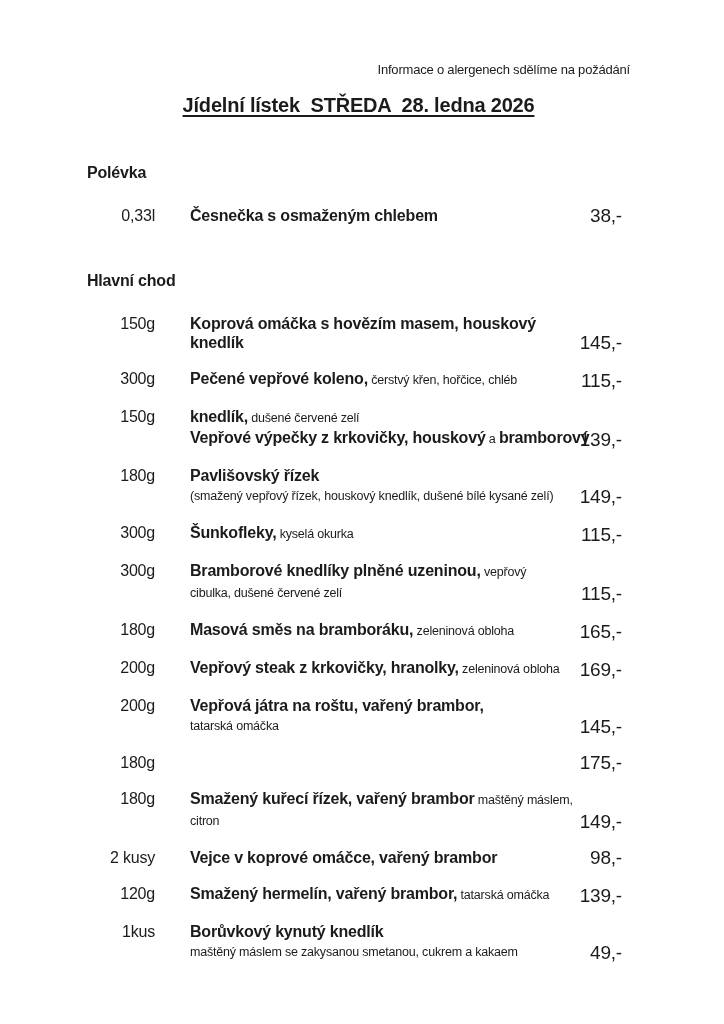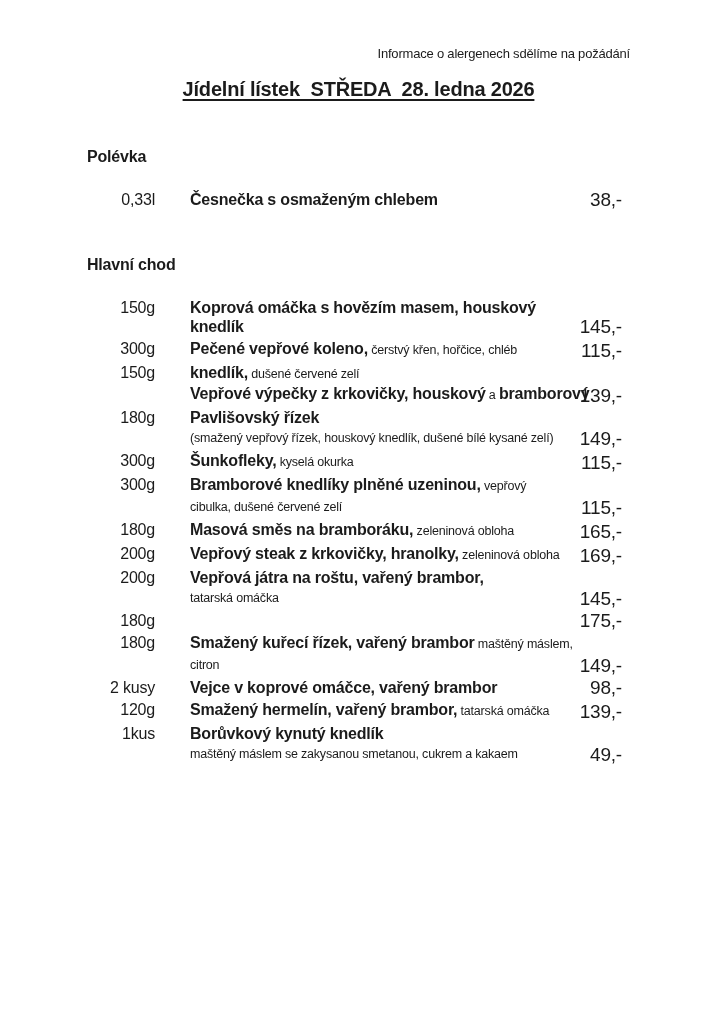--- a/index.html
+++ b/index.html
@@ -4,21 +4,21 @@
 <style>
   html,body{margin:0;padding:0;background:#ffffff;}
   .page{
     position:relative;
     width:724px;height:1024px;
     background:#ffffff;
     color:#1b1b1b;
     font-family:"Liberation Sans","DejaVu Sans",sans-serif;
     letter-spacing:-0.2px;
     box-sizing:border-box;
-    padding:46px 94px 0 87px;
+    padding:62px 94px 0 87px;
     overflow:hidden;
   }
   .allergen{
     text-align:right;
     font-size:13px;
     line-height:15px;
     font-weight:400;
   }
   .title{
     margin:16px 0 0 0;
@@ -34,21 +34,21 @@
     margin-top:46px;
     font-size:16px;
     line-height:19px;
     font-weight:700;
   }
   .item{
     position:relative;
     display:grid;
     grid-template-columns:68px 440px;
     column-gap:35px;
-    margin-top:3px;
+    margin-top:17px;
   }
   .item.first{margin-top:24px;}
   .qty{
     text-align:right;
     font-size:16px;
     line-height:19px;
     font-weight:400;
     white-space:nowrap;
   }
   .desc{font-size:16px;}

